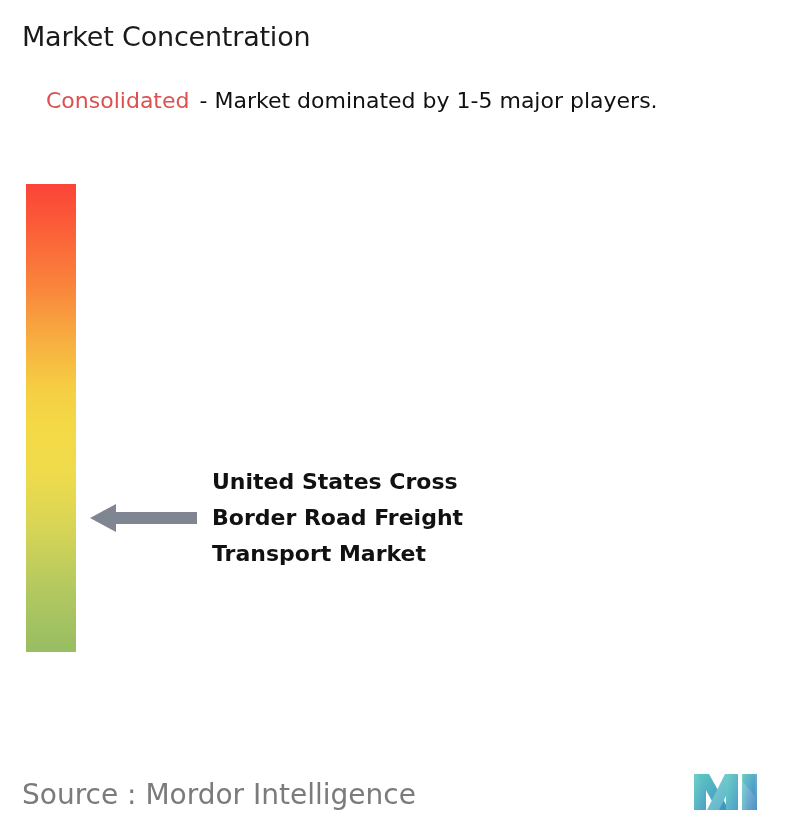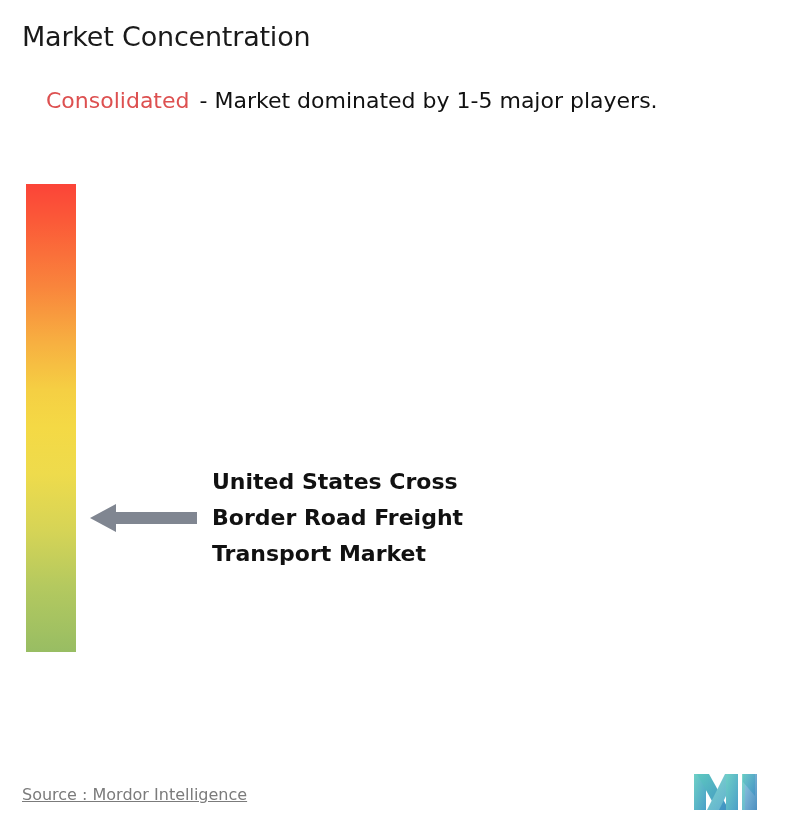--- a/index.html
+++ b/index.html
@@ -117,26 +117,25 @@
     font-weight: 700;
     color: #111111;
     white-space: pre-line;
   }
 
   
   .source-line {
     position: absolute;
     left: 22px;
     top: 782px;
-    font-size: 16px;
+    font-size: 28px;
     line-height: 26px;
     color: #7b7b7b;
     font-weight: 400;
     white-space: nowrap;
-    text-decoration: underline;
   }
   .brand-logo {
     position: absolute;
     left: 692px;
     top: 770px;
     width: 74px;
     height: 46px;
   }
   .brand-logo svg { display: block; }
 </style>

